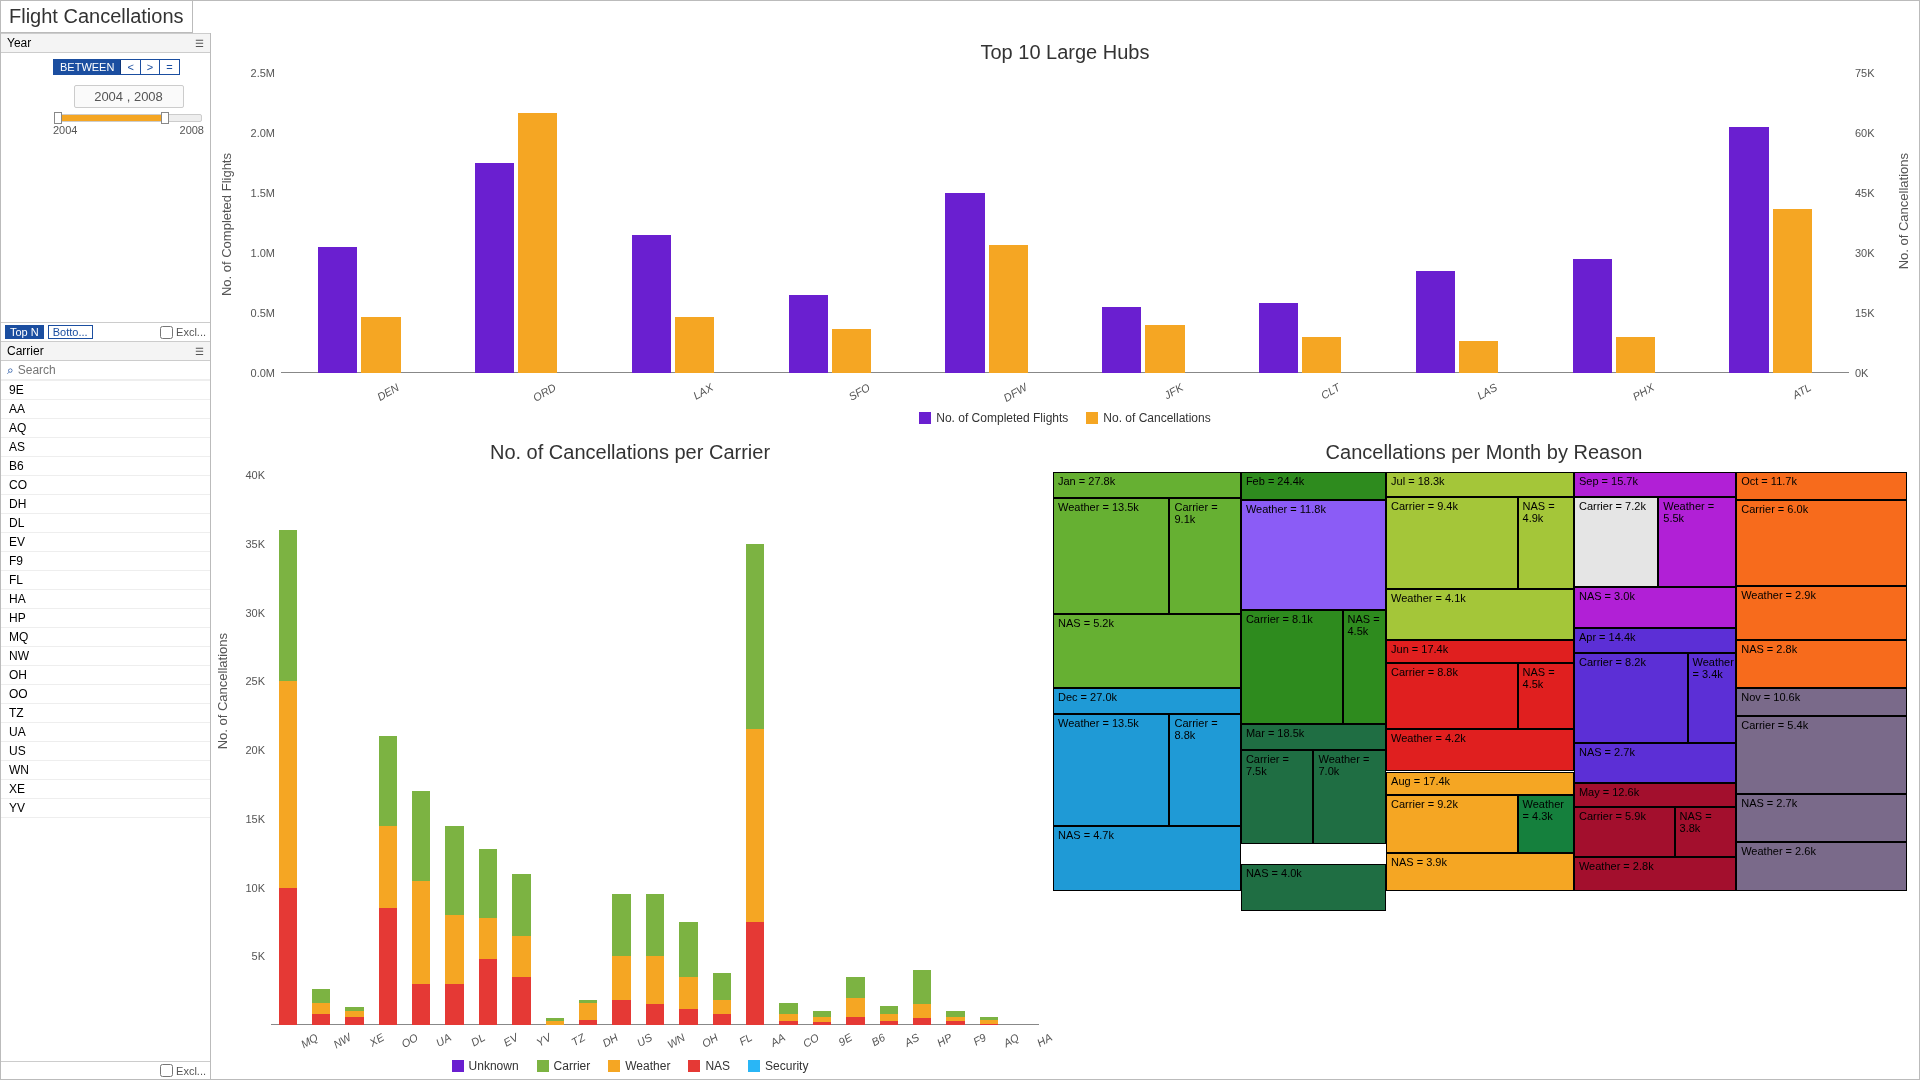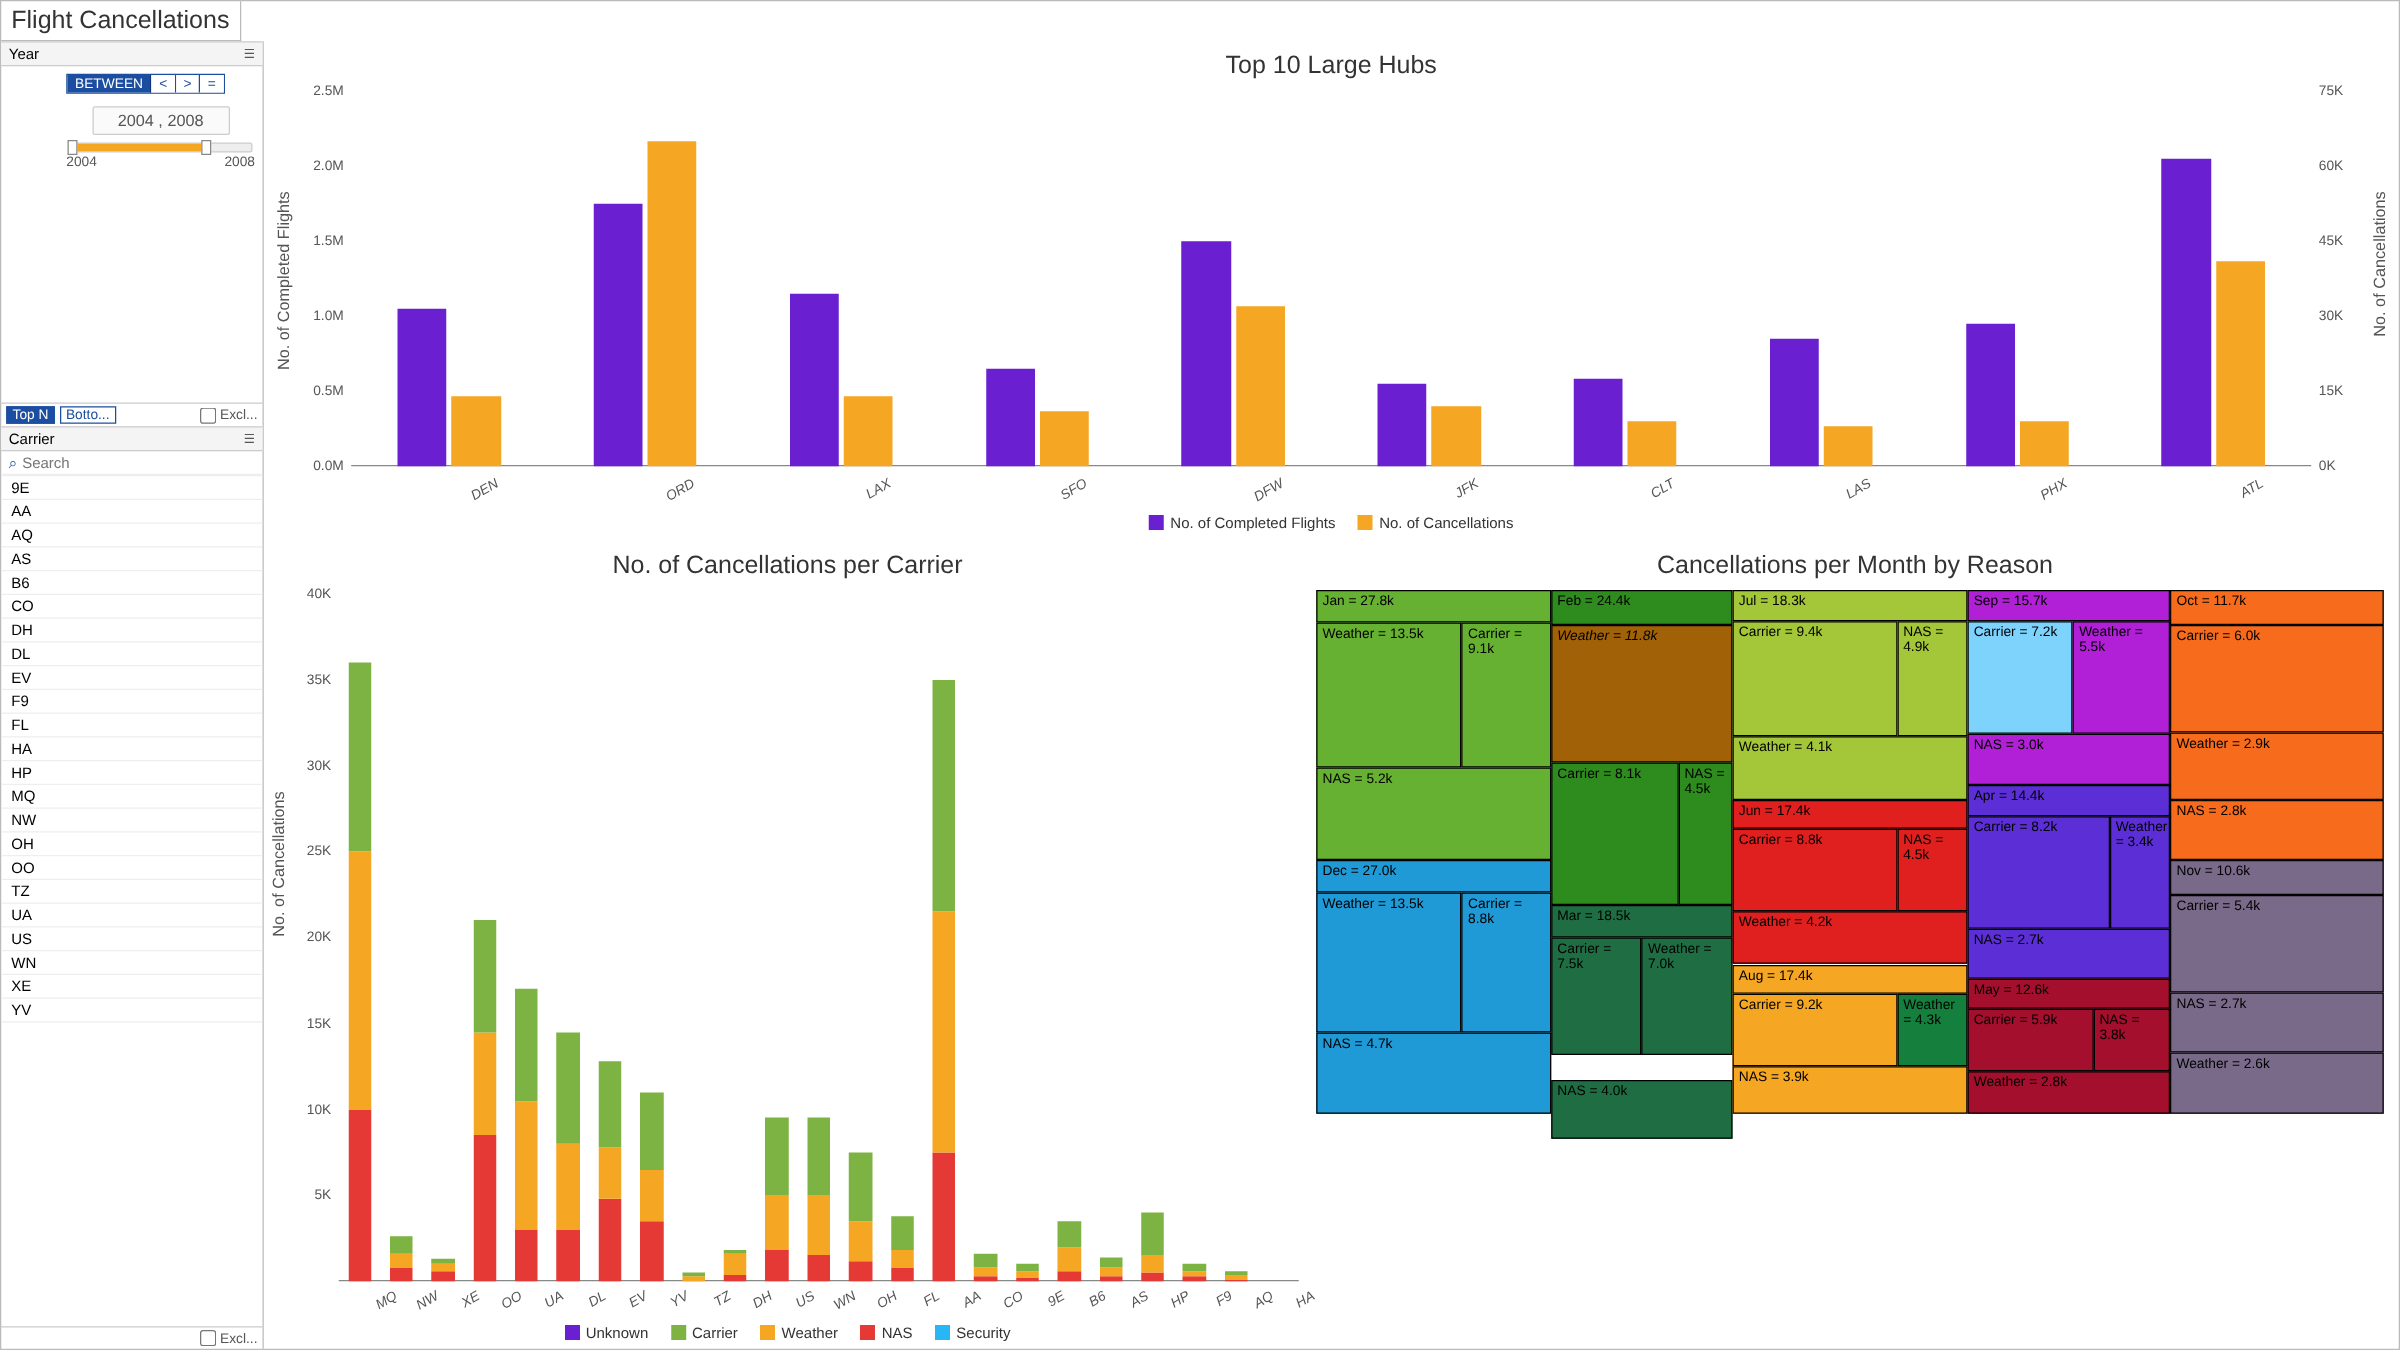--- a/index.html
+++ b/index.html
@@ -321,41 +321,41 @@
           <div class="treemap" id="treemap">
               <div class="tm-cell" style="left: 0%; top: 0%; width: 22%; height: 4.32%; background: rgb(102, 176, 50);">Jan = 27.8k</div>
               <div class="tm-cell" style="left: 0%; top: 4.32%; width: 13.64%; height: 19.44%; background: rgb(102, 176, 50);">Weather = 13.5k</div>
               <div class="tm-cell" style="left: 13.64%; top: 4.32%; width: 8.36%; height: 19.44%; background: rgb(102, 176, 50);">Carrier = 9.1k</div>
               <div class="tm-cell" style="left: 0%; top: 23.76%; width: 22%; height: 12.24%; background: rgb(102, 176, 50);">NAS = 5.2k</div>
               <div class="tm-cell" style="left: 0%; top: 36%; width: 22%; height: 4.42%; background: rgb(31, 154, 214);">Dec = 27.0k</div>
               <div class="tm-cell" style="left: 0%; top: 40.42%; width: 13.64%; height: 18.7%; background: rgb(31, 154, 214);">Weather = 13.5k</div>
               <div class="tm-cell" style="left: 13.64%; top: 40.42%; width: 8.36%; height: 18.7%; background: rgb(31, 154, 214);">Carrier = 8.8k</div>
               <div class="tm-cell" style="left: 0%; top: 59.12%; width: 22%; height: 10.88%; background: rgb(31, 154, 214);">NAS = 4.7k</div>
               <div class="tm-cell" style="left: 22%; top: 0%; width: 17%; height: 4.62%; background: rgb(46, 139, 30);">Feb = 24.4k</div>
-              <div class="tm-cell" style="left: 22%; top: 4.62%; width: 17%; height: 18.48%; background: #a16207; font-style: italic;">Weather = 11.8k</div>
+              <div class="tm-cell" style="left: 22%; top: 4.62%; width: 17%; height: 18.48%; background: #8b5cf6;">Weather = 11.8k</div>
               <div class="tm-cell" style="left: 22%; top: 23.1%; width: 11.9%; height: 18.9%; background: rgb(46, 139, 30);">Carrier = 8.1k</div>
               <div class="tm-cell" style="left: 33.9%; top: 23.1%; width: 5.1%; height: 18.9%; background: rgb(46, 139, 30);">NAS = 4.5k</div>
               <div class="tm-cell" style="left: 22%; top: 42%; width: 17%; height: 4.48%; background: rgb(31, 110, 67);">Mar = 18.5k</div>
               <div class="tm-cell" style="left: 22%; top: 46.48%; width: 8.5%; height: 15.68%; background: rgb(31, 110, 67);">Carrier = 7.5k</div>
               <div class="tm-cell" style="left: 30.5%; top: 46.48%; width: 8.5%; height: 15.68%; background: rgb(31, 110, 67);">Weather = 7.0k</div>
               <div class="tm-cell" style="left: 22%; top: 62.16%; width: 17%; height: 7.84%; background: rgb(31, 110, 67); margin-top: 20px;">NAS = 4.0k</div>
               <div class="tm-cell" style="left: 39%; top: 0%; width: 22%; height: 4.2%; background: rgb(164, 198, 57);">Jul = 18.3k</div>
               <div class="tm-cell" style="left: 39%; top: 4.2%; width: 15.4%; height: 15.4%; background: rgb(164, 198, 57);">Carrier = 9.4k</div>
               <div class="tm-cell" style="left: 54.4%; top: 4.2%; width: 6.6%; height: 15.4%; background: rgb(164, 198, 57);">NAS = 4.9k</div>
               <div class="tm-cell" style="left: 39%; top: 19.6%; width: 22%; height: 8.4%; background: rgb(164, 198, 57);">Weather = 4.1k</div>
               <div class="tm-cell" style="left: 39%; top: 28%; width: 22%; height: 3.96%; background: rgb(224, 31, 31);">Jun = 17.4k</div>
               <div class="tm-cell" style="left: 39%; top: 31.96%; width: 15.4%; height: 11%; background: rgb(224, 31, 31);">Carrier = 8.8k</div>
               <div class="tm-cell" style="left: 54.4%; top: 31.96%; width: 6.6%; height: 11%; background: rgb(224, 31, 31);">NAS = 4.5k</div>
               <div class="tm-cell" style="left: 39%; top: 42.96%; width: 22%; height: 7.04%; background: rgb(224, 31, 31);">Weather = 4.2k</div>
               <div class="tm-cell" style="left: 39%; top: 50%; width: 22%; height: 4%; background: rgb(245, 166, 35);">Aug = 17.4k</div>
               <div class="tm-cell" style="left: 39%; top: 54%; width: 15.4%; height: 9.6%; background: rgb(245, 166, 35);">Carrier = 9.2k</div>
               <div class="tm-cell" style="left: 54.4%; top: 54%; width: 6.6%; height: 9.6%; background: #15803d;">Weather = 4.3k</div>
               <div class="tm-cell" style="left: 39%; top: 63.6%; width: 22%; height: 6.4%; background: rgb(245, 166, 35);">NAS = 3.9k</div>
               <div class="tm-cell" style="left: 61%; top: 0%; width: 19%; height: 4.16%; background: rgb(177, 32, 214);">Sep = 15.7k</div>
-              <div class="tm-cell" style="left: 61%; top: 4.16%; width: 9.88%; height: 15.08%; background: #7dd3fc;">Carrier = 7.2k</div>
+              <div class="tm-cell" style="left: 61%; top: 4.16%; width: 9.88%; height: 15.08%; background: #e5e5e5;">Carrier = 7.2k</div>
               <div class="tm-cell" style="left: 70.88%; top: 4.16%; width: 9.12%; height: 15.08%; background: rgb(177, 32, 214);">Weather = 5.5k</div>
               <div class="tm-cell" style="left: 61%; top: 19.24%; width: 19%; height: 6.76%; background: rgb(177, 32, 214);">NAS = 3.0k</div>
               <div class="tm-cell" style="left: 61%; top: 26%; width: 19%; height: 4.16%; background: rgb(92, 47, 214);">Apr = 14.4k</div>
               <div class="tm-cell" style="left: 61%; top: 30.16%; width: 13.3%; height: 15.08%; background: rgb(92, 47, 214);">Carrier = 8.2k</div>
               <div class="tm-cell" style="left: 74.3%; top: 30.16%; width: 5.7%; height: 15.08%; background: rgb(92, 47, 214);">Weather = 3.4k</div>
               <div class="tm-cell" style="left: 61%; top: 45.24%; width: 19%; height: 6.76%; background: rgb(92, 47, 214);">NAS = 2.7k</div>
               <div class="tm-cell" style="left: 61%; top: 52%; width: 19%; height: 3.96%; background: rgb(163, 15, 45);">May = 12.6k</div>
               <div class="tm-cell" style="left: 61%; top: 55.96%; width: 11.78%; height: 8.28%; background: rgb(163, 15, 45);">Carrier = 5.9k</div>
               <div class="tm-cell" style="left: 72.78%; top: 55.96%; width: 7.22%; height: 8.28%; background: rgb(163, 15, 45);">NAS = 3.8k</div>
               <div class="tm-cell" style="left: 61%; top: 64.24%; width: 19%; height: 5.76%; background: rgb(163, 15, 45);">Weather = 2.8k</div>

